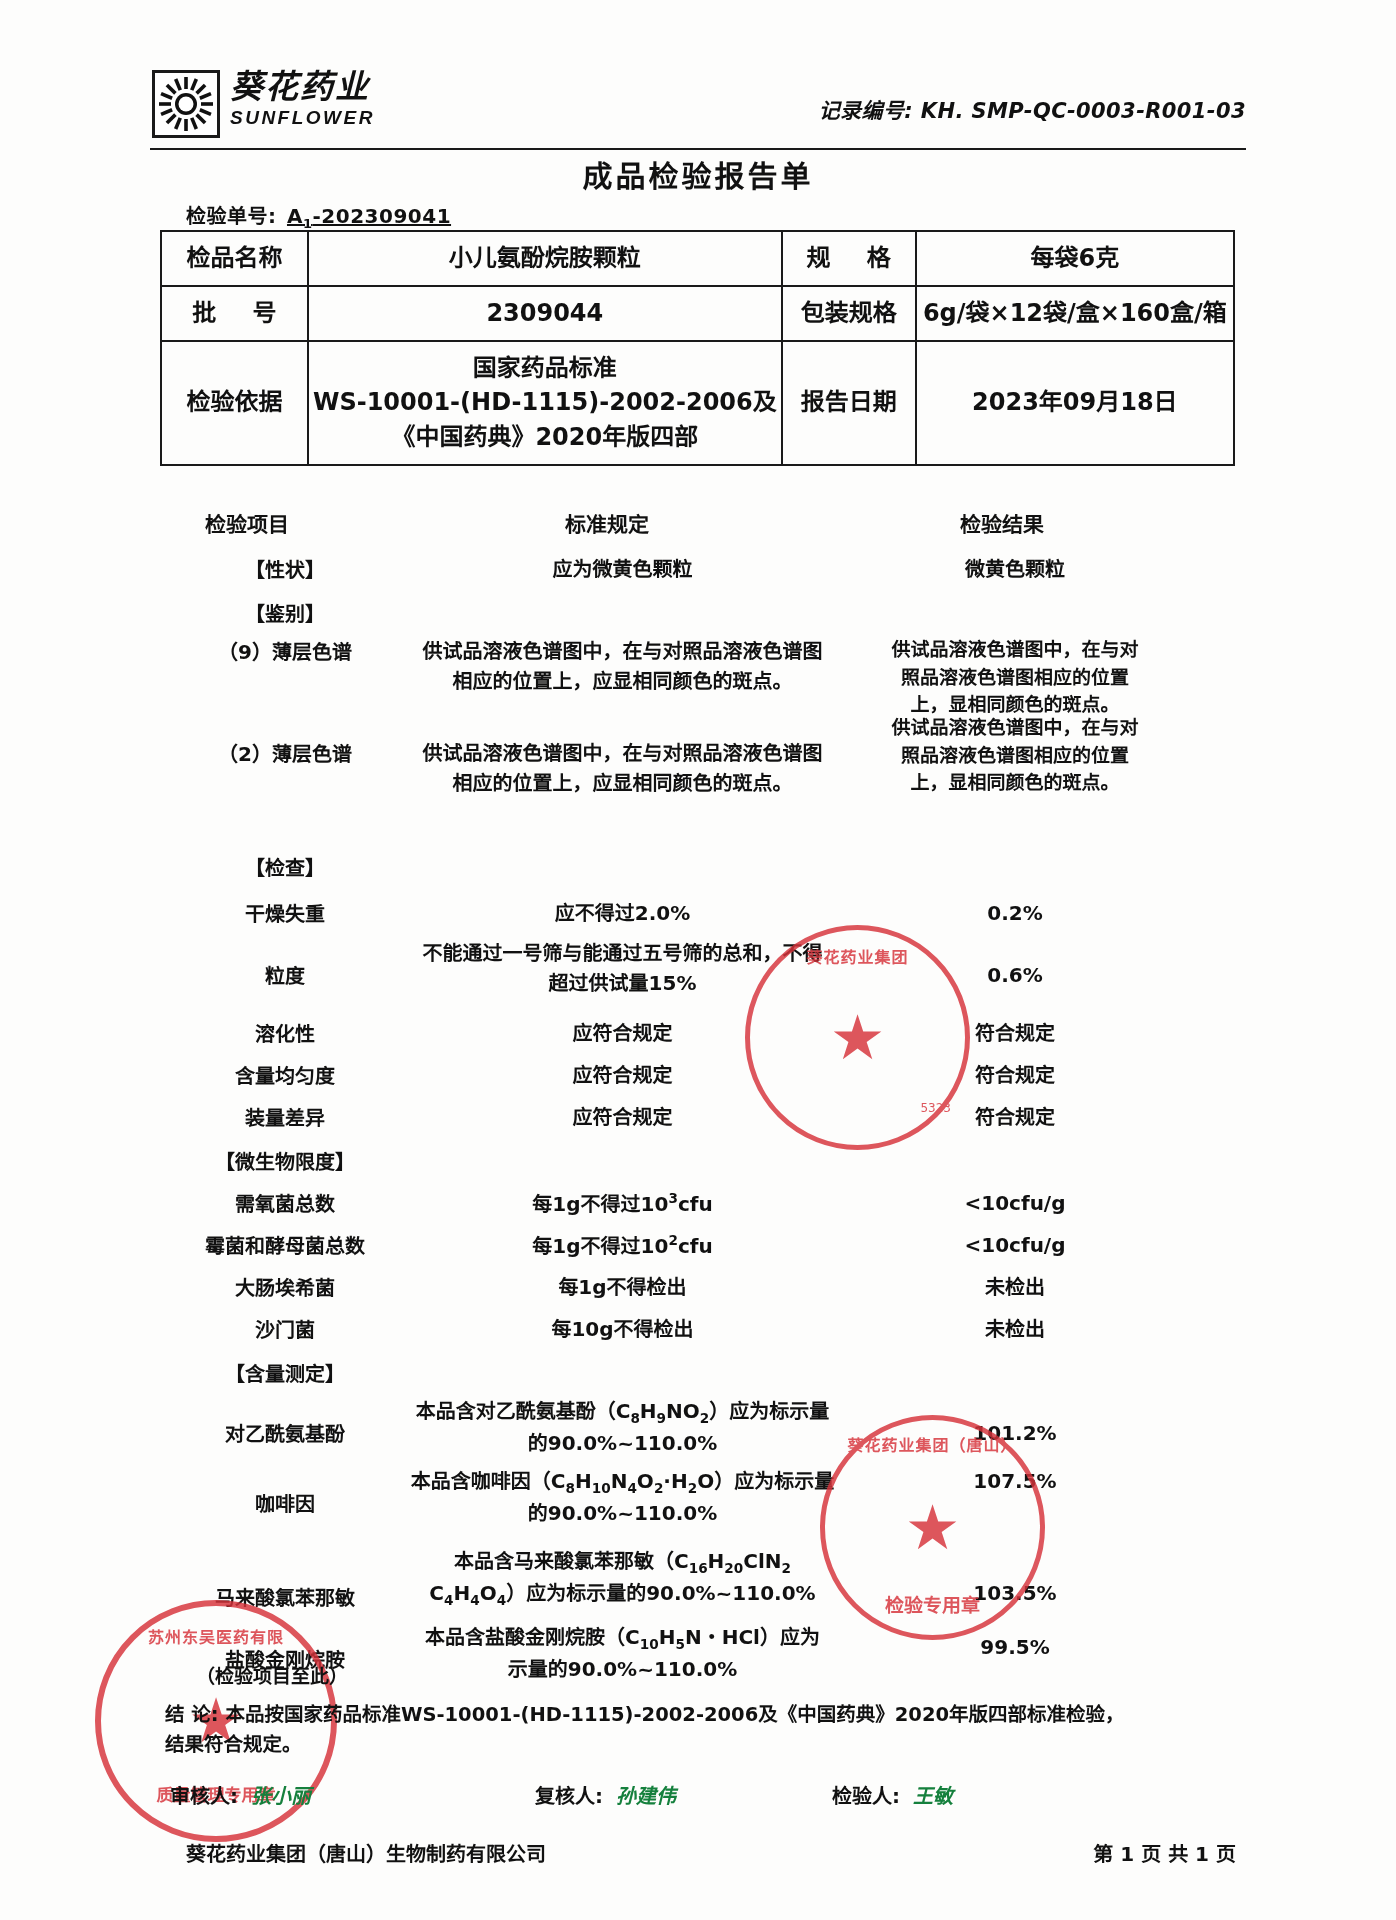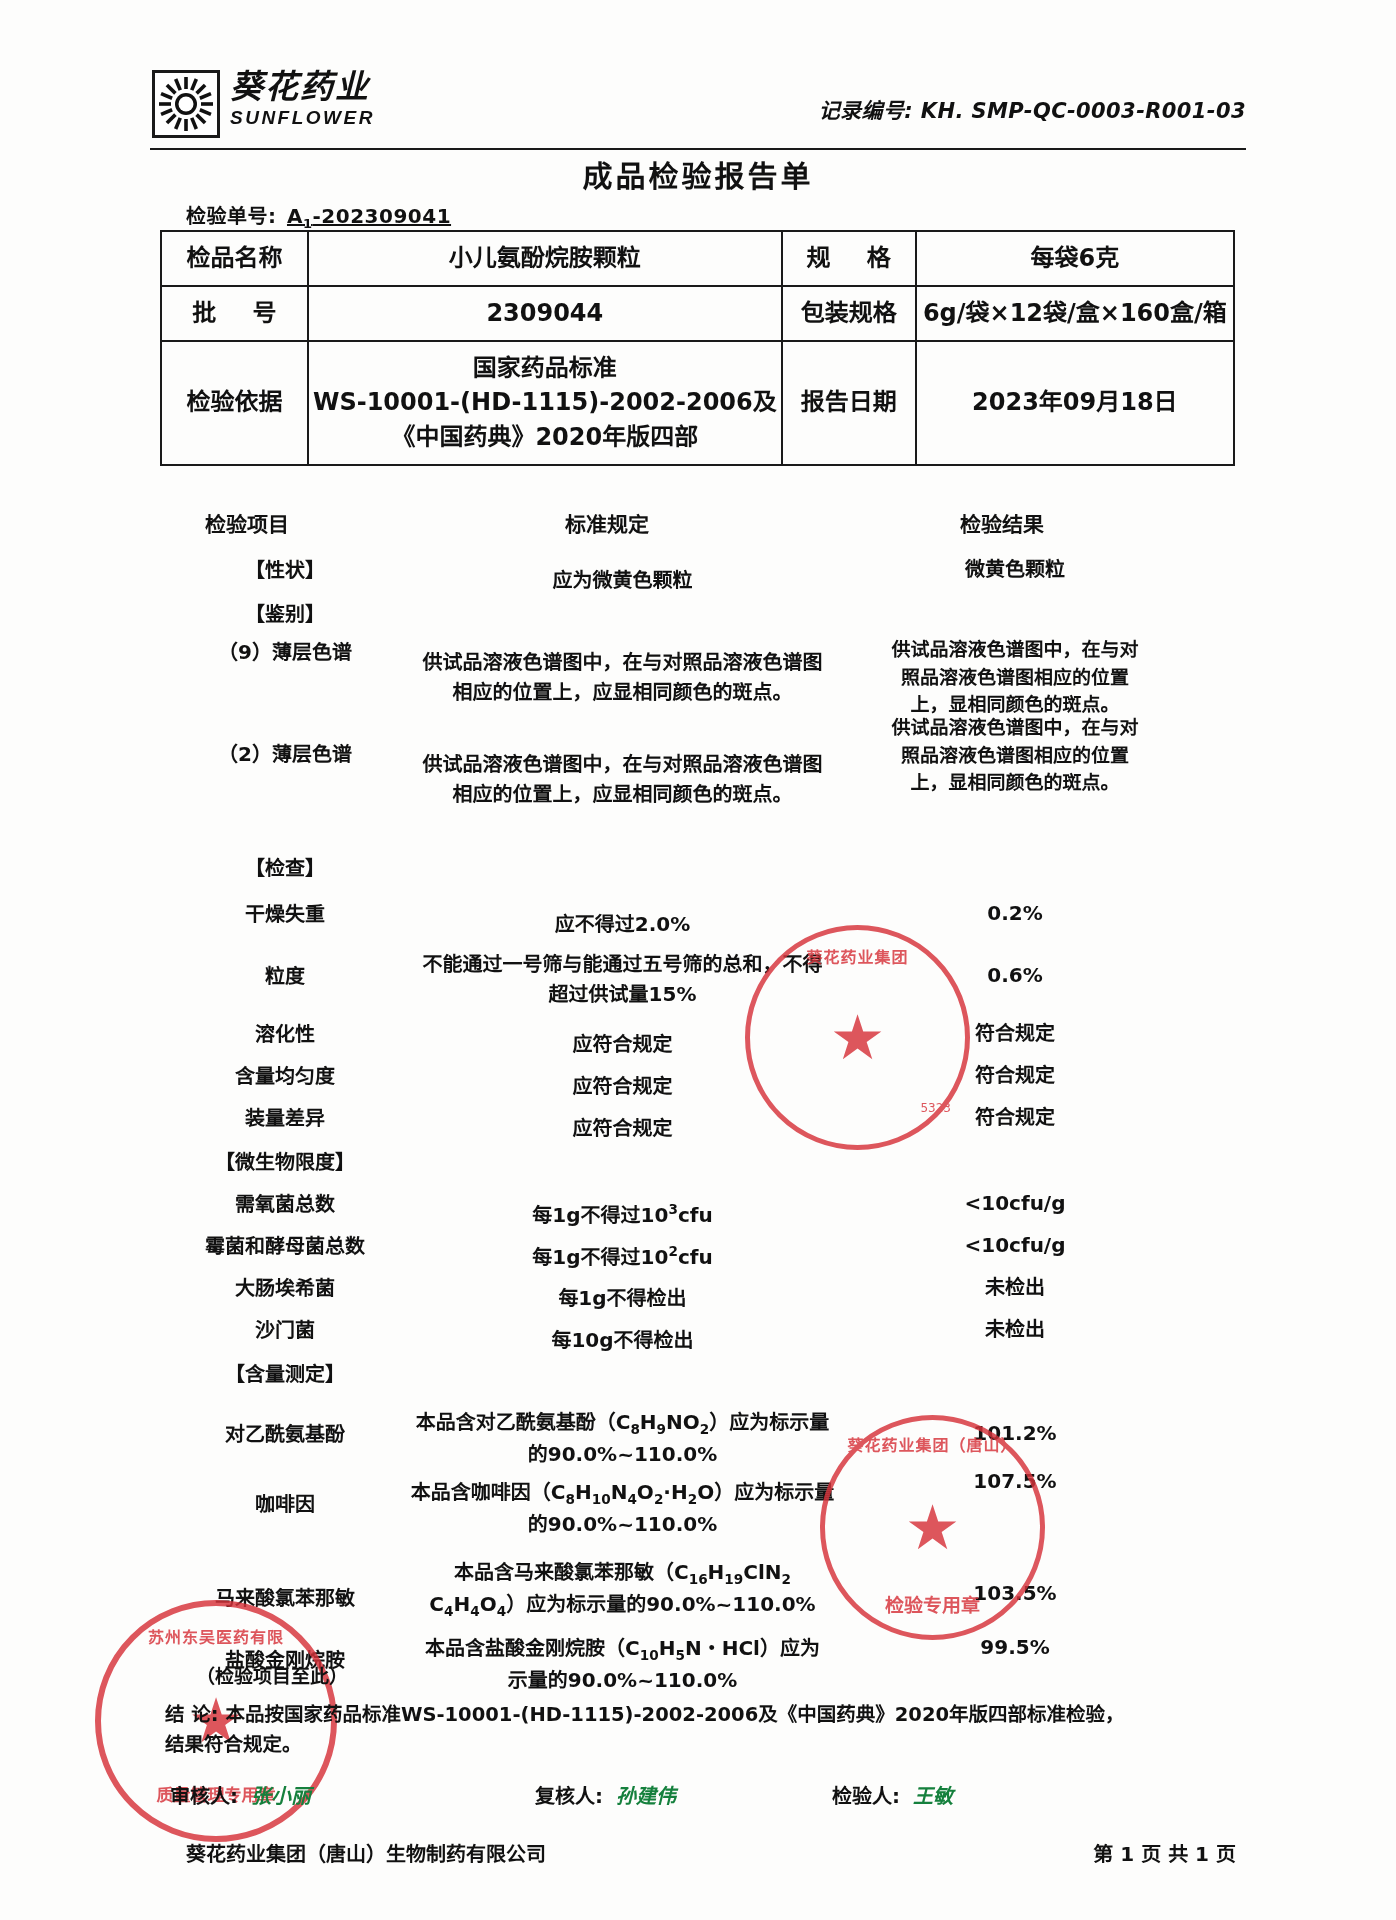--- a/index.html
+++ b/index.html
@@ -159,21 +159,20 @@
     left: 0;
     width: 250px;
     text-align: center;
   }
   .row .spec {
     position: absolute;
     left: 250px;
     width: 425px;
     text-align: center;
     line-height: 1.5;
-    margin-top: 11px;
   }
   .row .res {
     position: absolute;
     left: 690px;
     width: 330px;
     text-align: center;
     line-height: 1.5;
   }
   .row .res.smaller { font-size: 19px; line-height: 1.45; }
   sub { font-size: 0.68em; }
@@ -494,21 +493,21 @@
     <span class="spec">
       <span>本品含咖啡因（C</span><sub>8</sub><span>H</span><sub>10</sub><span>N</span><sub>4</sub><span>O</span><sub>2</sub><span>·H</span><sub>2</sub><span>O</span><span>）应为标示量</span><br>
       <span>的90.0%~110.0%</span>
     </span>
     <span class="res" style="top:0px;position:absolute">107.5%</span>
   </div>
 
   <div class="row" style="top:1546px">
     <span class="item" style="top:36px;position:absolute">马来酸氯苯那敏</span>
     <span class="spec">
-      <span>本品含马来酸氯苯那敏（C</span><sub>16</sub><span>H</span><sub>19</sub><span>ClN</span><sub>2</sub><br>
+      <span>本品含马来酸氯苯那敏（C</span><sub>16</sub><span>H</span><sub>20</sub><span>ClN</span><sub>2</sub><br>
       <span>C</span><sub>4</sub><span>H</span><sub>4</sub><span>O</span><sub>4</sub><span>）应为标示量的90.0%~110.0%</span>
     </span>
     <span class="res" style="top:32px;position:absolute">103.5%</span>
   </div>
 
   <div class="row" style="top:1622px">
     <span class="item" style="top:22px;position:absolute">盐酸金刚烷胺</span>
     <span class="spec">
       <span>本品含盐酸金刚烷胺（C</span><sub>10</sub><span>H</span><sub>5</sub><span>N・HCl</span><span>）应为</span><br>
       <span>示量的90.0%~110.0%</span>

